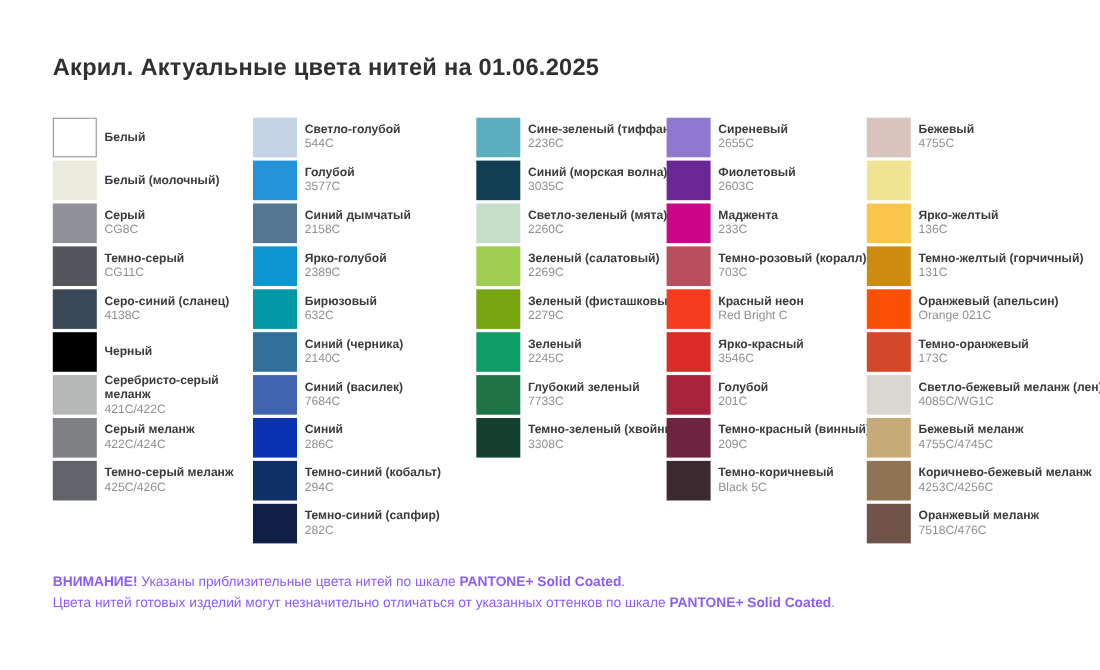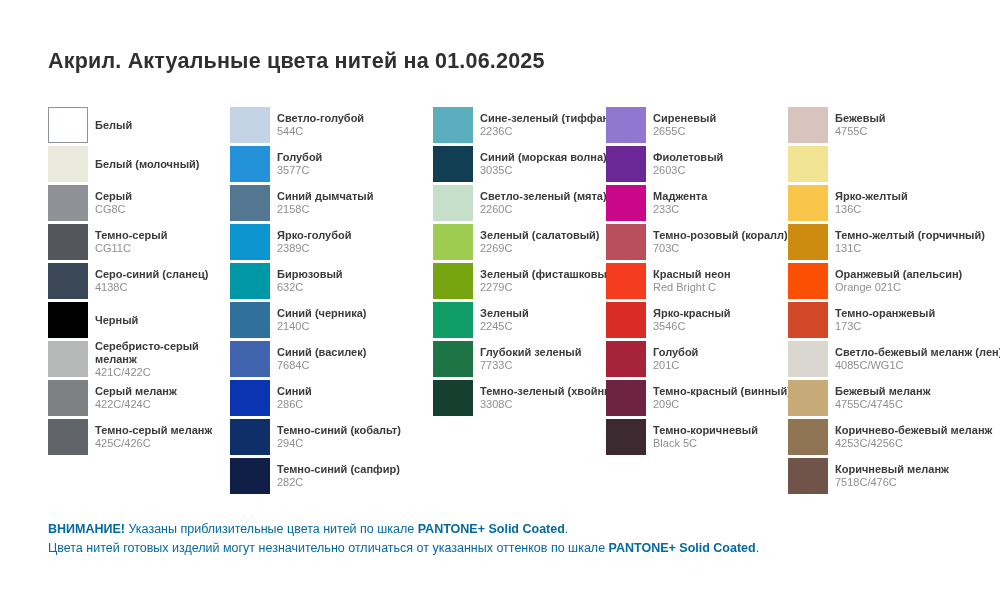--- a/index.html
+++ b/index.html
@@ -73,21 +73,21 @@
     font-weight: normal;
     color: #8f8f8f;
     line-height: 13px;
     white-space: pre;
   }
   .footer {
     position: absolute;
     left: 48px;
     top: 520px;
     font-size: 12.5px;
-    color: #0369a1;
+    color: #8b5cf6;
     line-height: 19px;
   }
   .footer p { margin: 0; }
   .footer .b { font-weight: bold; }
 </style>
 </head>
 <body>
 
 <div class="page">
   <div class="title">Акрил. Актуальные цвета нитей на 01.06.2025</div>
@@ -406,21 +406,21 @@
         <div class="row">
           <div class="swatch" style="background: rgb(142, 116, 82);"></div>
           <div class="labels">
             <div class="name">Коричнево-бежевый меланж</div>
             <div class="code">4253C/4256C</div>
           </div>
         </div>
         <div class="row">
           <div class="swatch" style="background: rgb(112, 84, 74);"></div>
           <div class="labels">
-            <div class="name">Коричневый меланж</div>
+            <div class="name">Оранжевый меланж</div>
             <div class="code">7518C/476C</div>
           </div>
         </div>
       </div>
     </div>
   <div class="footer">
     <p><span class="b">ВНИМАНИЕ!</span><span> Указаны приблизительные цвета нитей по шкале </span><span class="b">PANTONE+ Solid Coated</span><span>.</span></p>
     <p><span>Цвета нитей готовых изделий могут незначительно отличаться от указанных оттенков по шкале </span><span class="b">PANTONE+ Solid Coated</span><span>.</span></p>
   </div>
 </div>

